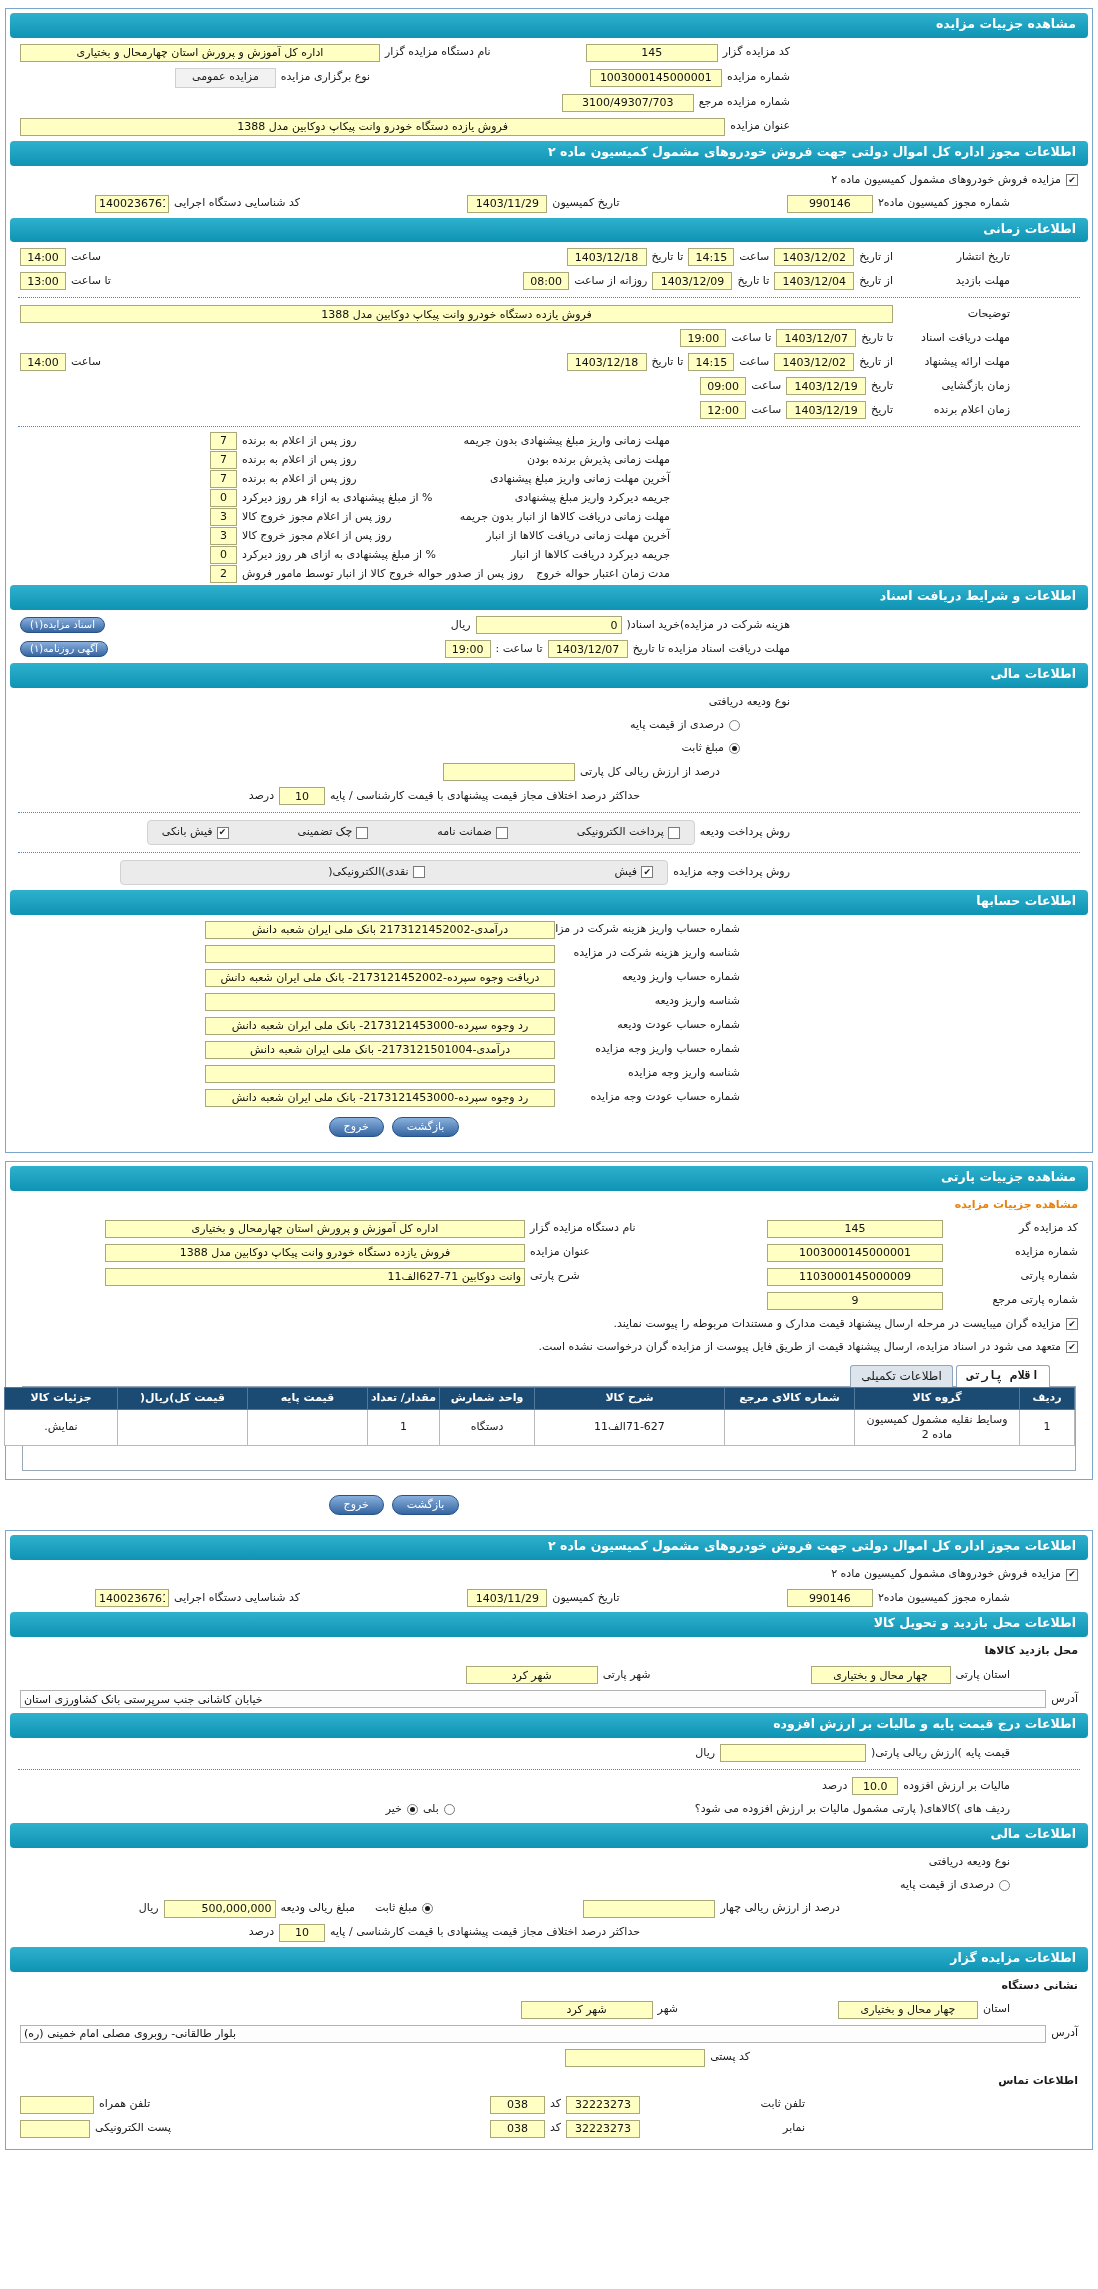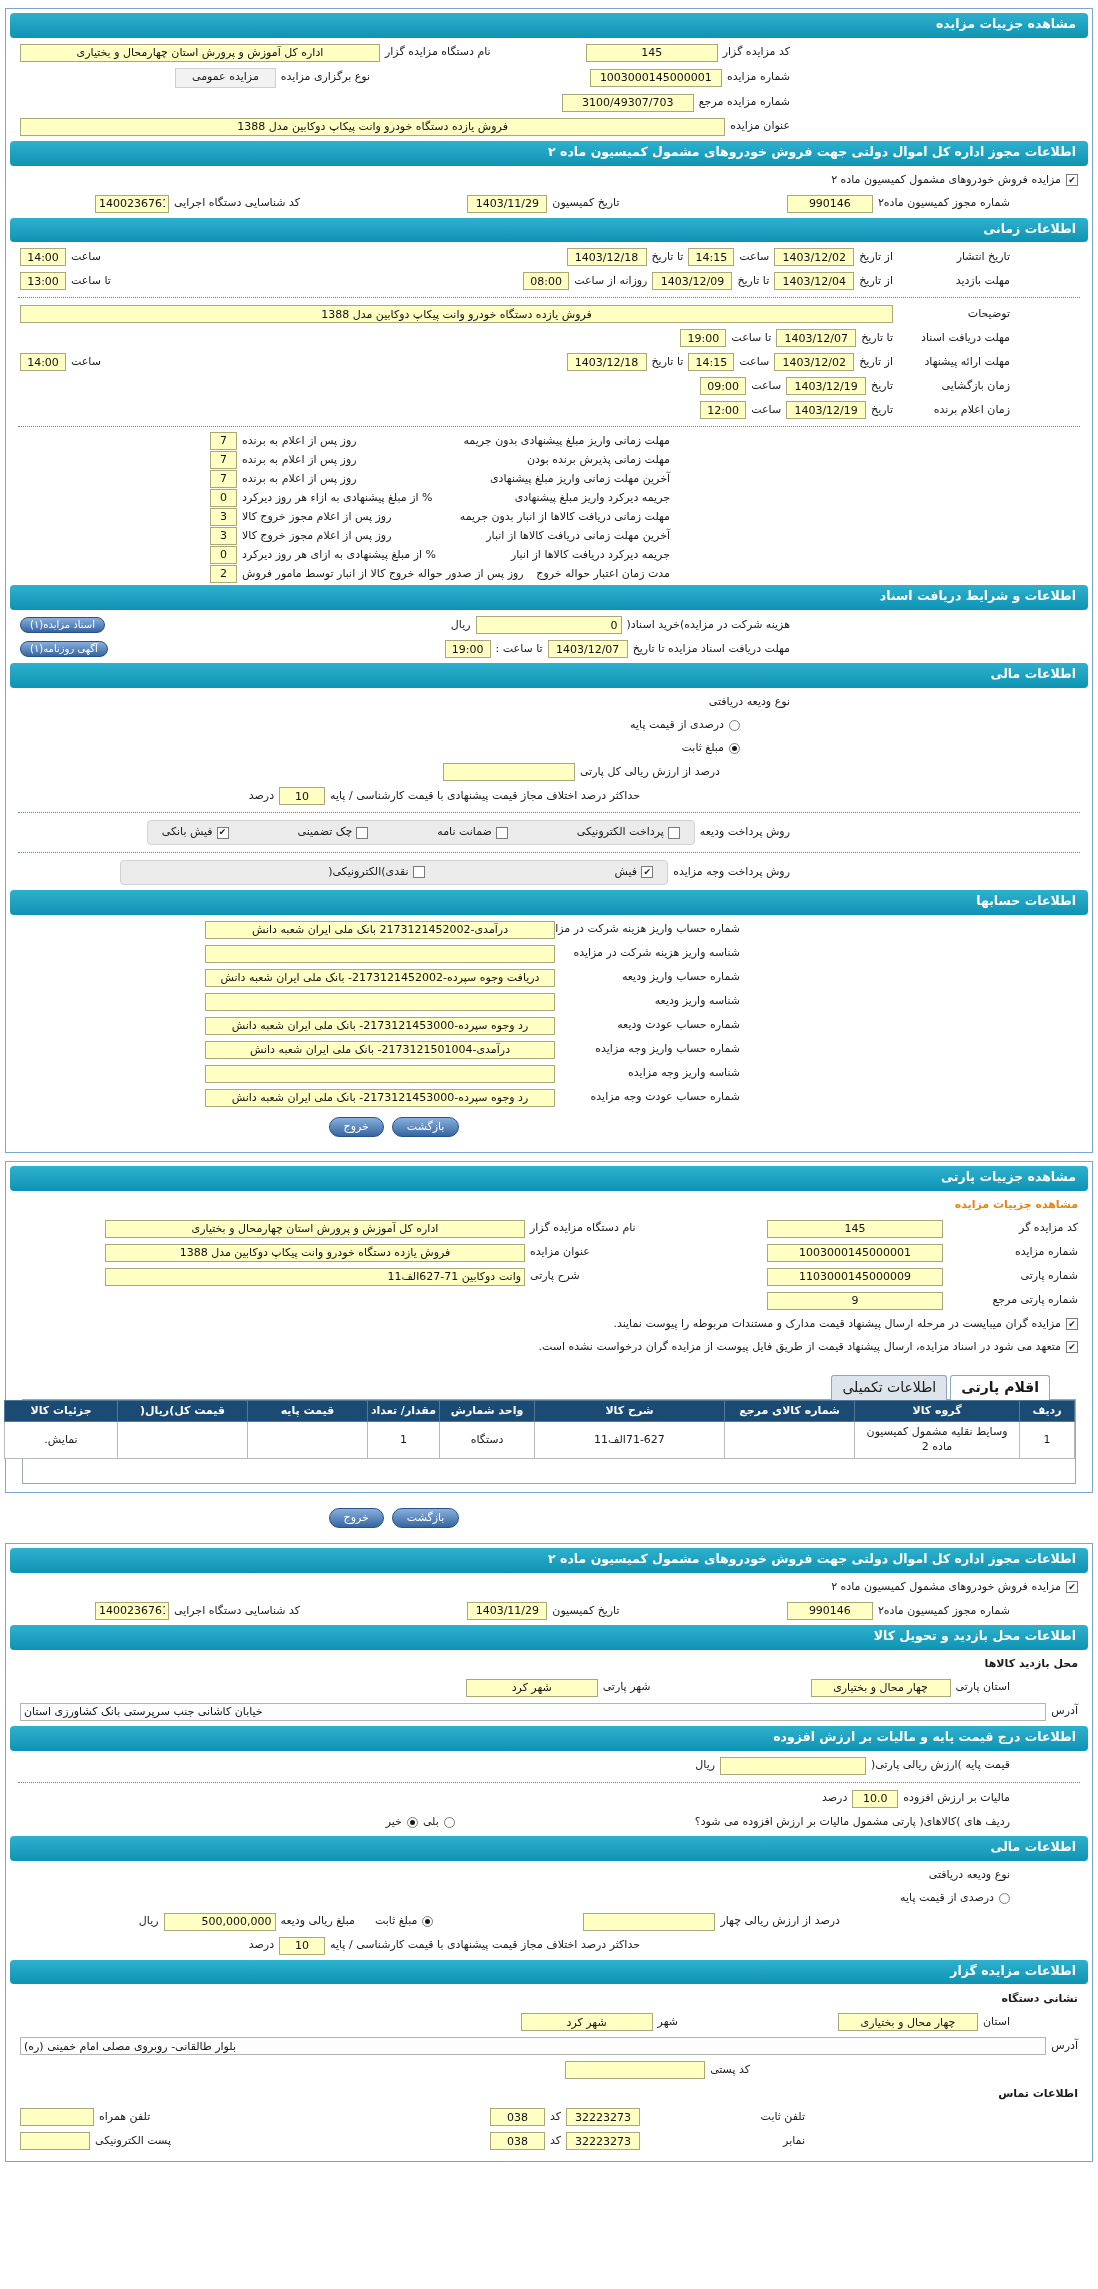--- a/index.html
+++ b/index.html
@@ -35,22 +35,22 @@
   .rd { width:11px; height:11px; background:#fff; border:1px solid #7a7a7a; border-radius:50%; flex:none; position:relative; cursor:pointer; display:inline-block; }
   .rd.on::before { content:""; position:absolute; inset:2px; border-radius:50%; background:#1a1a1a; }
   .graybox { background:#ebebeb; border:1px solid #d2d2d2; border-radius:4px; display:flex; align-items:center; padding:4px 14px; flex:none; }
   .graybox.spread { justify-content:space-between; }
   .gitem { display:flex; align-items:center; gap:4px; }
   .orange { color:#e8820c; font-weight:bold; cursor:pointer; }
   .pv { background:#f2f2f2; border:1px solid #cfcfcf; padding:1px 16px 2px; flex:none; }
   .pen { width:460px; margin:2px 420px 2px auto; }
   .penrow { display:flex; align-items:center; gap:5px; min-height:19px; }
   .tabs { display:flex; gap:3px; padding:6px 40px 0 0; margin-bottom:-1px; position:relative; }
-  .tab { border:1px solid #8fa6bd; border-bottom:none; background:#dde4ec; padding:2px 10px 3px; font-size:14px; border-radius:3px 3px 0 0; cursor:pointer;margin-top:10px; }
-  .tab.active { background:#fff; font-weight:bold; }
+  .tab { border:1px solid #8fa6bd; border-bottom:none; background:#dde4ec; padding:2px 10px 3px; font-size:12px; border-radius:3px 3px 0 0; cursor:pointer; }
+  .tab.active { background:#fff; font-weight:bold;font-family:Liberation Mono, monospace; }
   .tblwrap { border:1px solid #9aa7b5; margin:0 14px; padding-bottom:24px; background:#fff; }
   table.items { border-collapse:collapse; width:100%; table-layout:fixed; }
   .items th { background:#1b4a73; color:#fff; border:1px solid #52799c; padding:3px 2px; font-size:11px; font-weight:bold; }
   .items td { border:1px solid #b9b9b9; padding:3px; text-align:center; height:34px; font-size:11px; background:#fff; }
   .show-link { cursor:pointer; }
 </style>
 </head>
 <body>
 
 <div class="panel">

